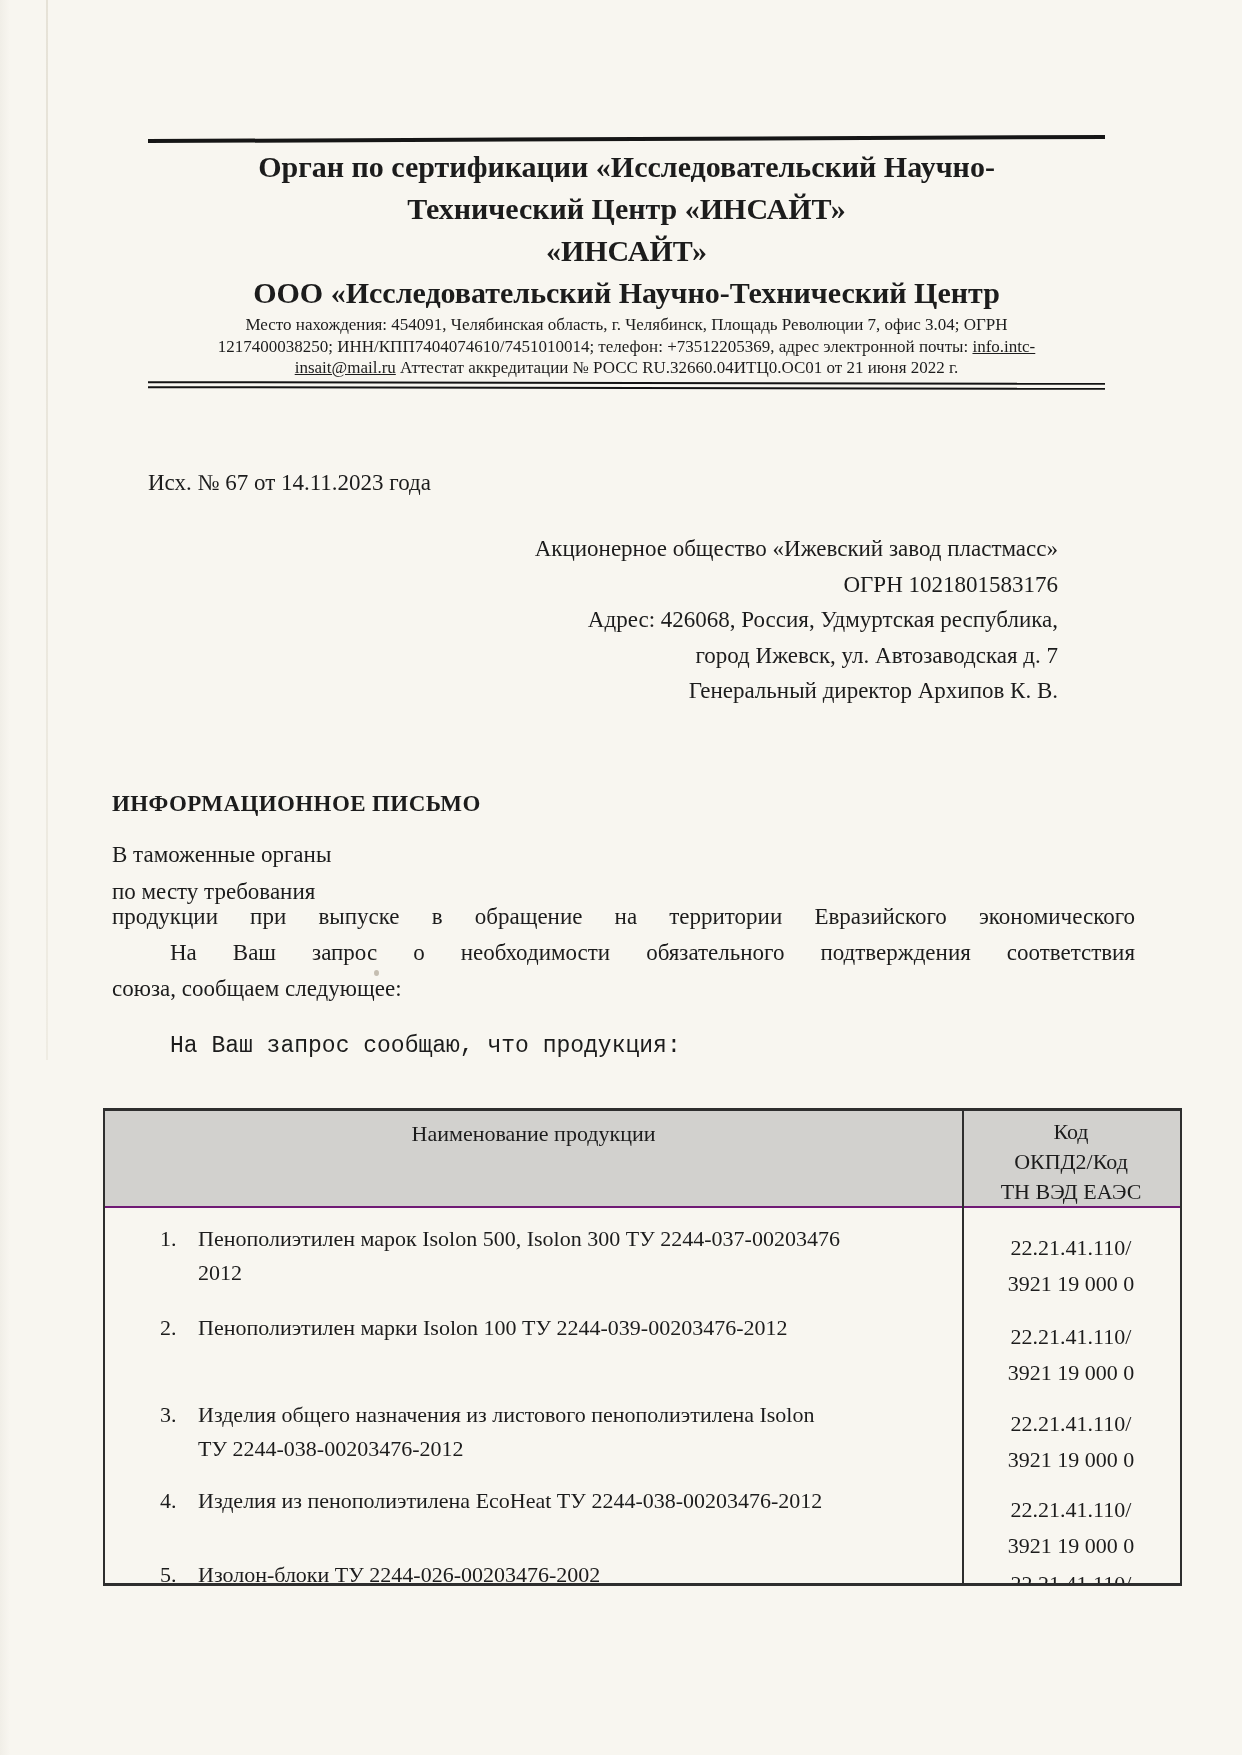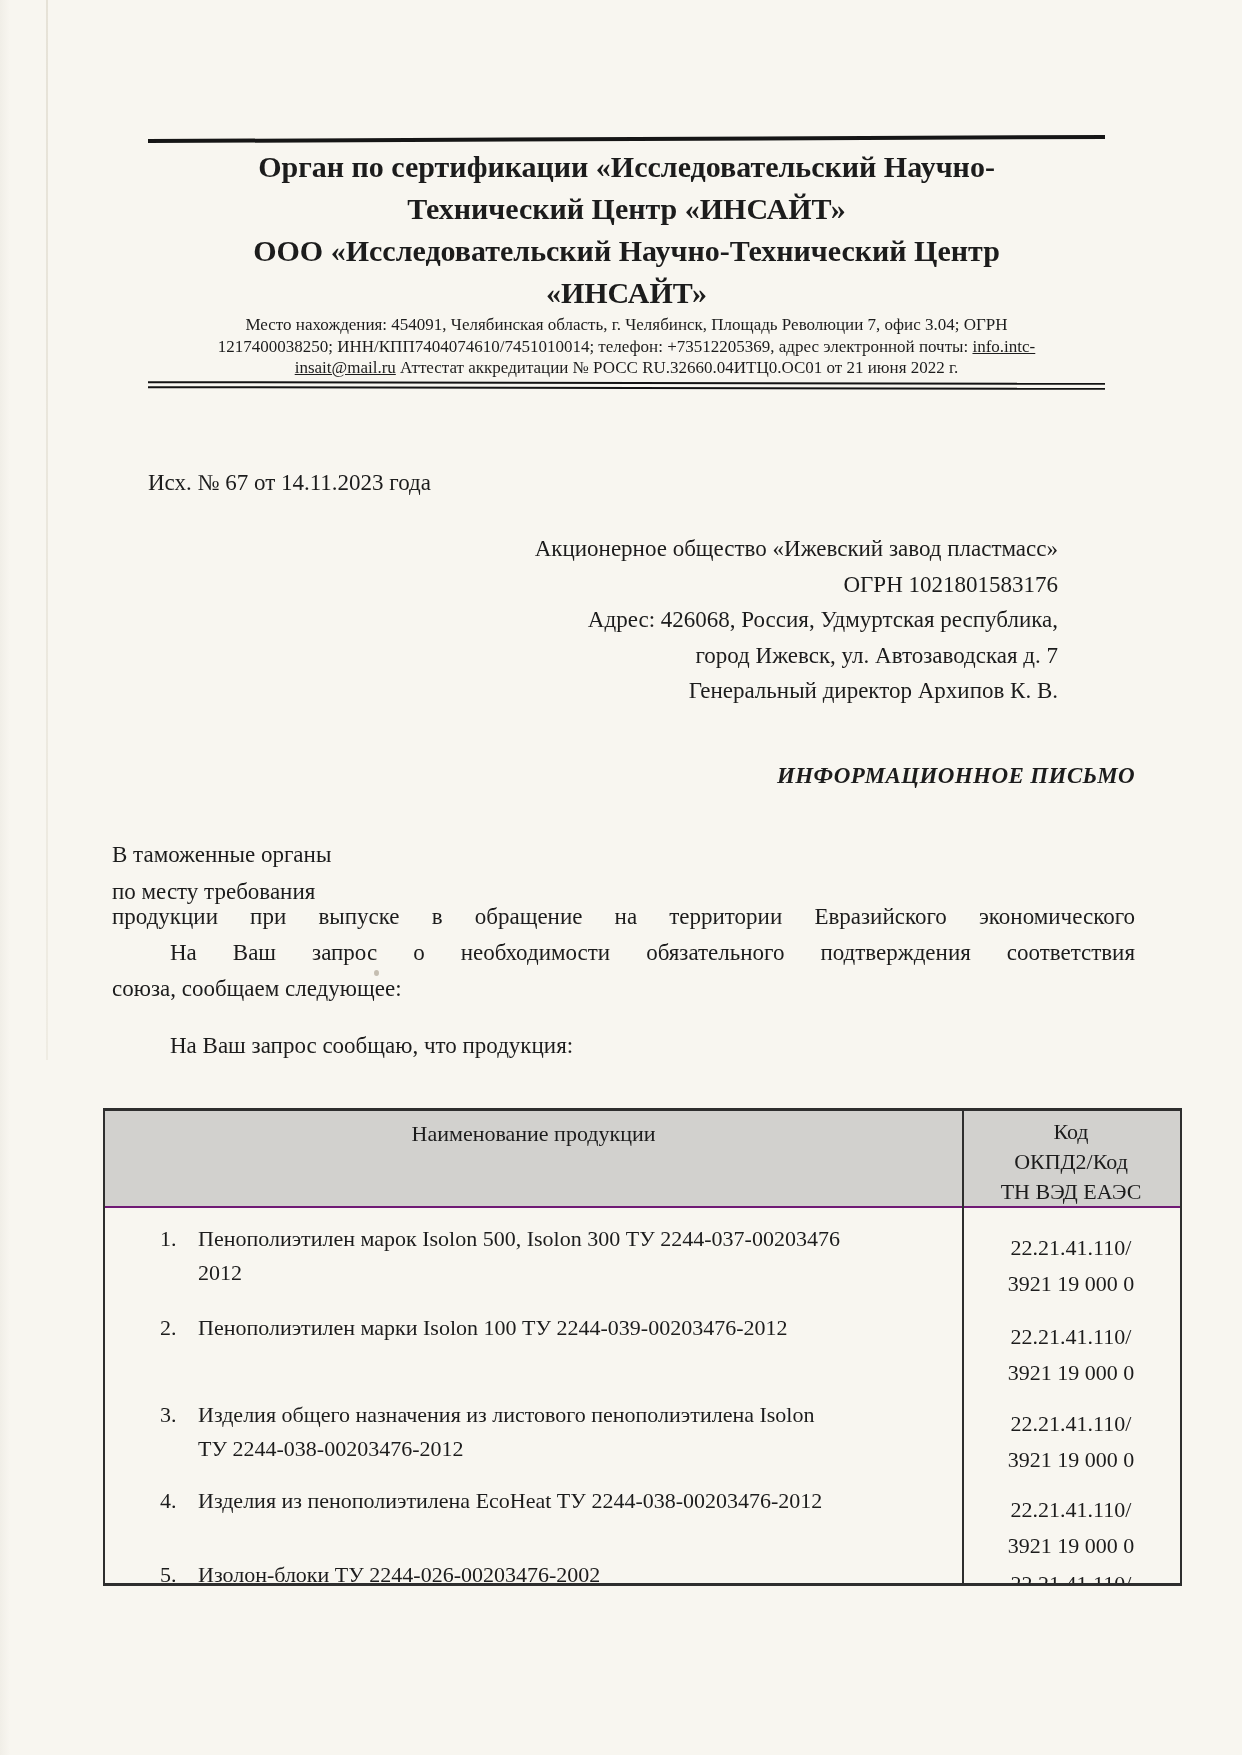--- a/index.html
+++ b/index.html
@@ -29,31 +29,31 @@
     text-align:center; font-size:17px; line-height:21.5px; }
   .lh-contact .lnk { text-decoration:underline; }
   .double-rule { position:absolute; left:148px; top:382px; width:957px; height:3px;
     border-top:2.5px solid #141414; border-bottom:2px solid #141414; transform:rotate(0.1deg); }
 
   .outgoing { position:absolute; left:148px; top:470px; font-size:23px; }
 
   .recipient { position:absolute; right:184px; top:531px; width:800px;
     text-align:right; font-size:23px; line-height:35.5px; }
 
-  .letter-heading { position:absolute; left:112px; top:763px; width:1023px;
-    text-align:right; font-weight:bold; font-size:23px; letter-spacing:0.4px;font-style:italic; }
+  .letter-heading { position:absolute; left:112px; top:791px; width:1023px;
+    text-align:left; font-weight:bold; font-size:23px; letter-spacing:0.4px; }
 
   .addressee { position:absolute; left:112px; top:836px; font-size:23px; line-height:37px; }
 
   .paragraph { position:absolute; left:112px; top:899px; width:1023px;
     font-size:23px; line-height:36px; }
   .paragraph .just { text-align:justify; text-align-last:justify; }
   .paragraph .indent { text-indent:58px; }
 
-  .intro-line { position:absolute; left:170px; top:1033px; font-size:23px; }
+  .intro-line { position:absolute; left:170px; top:1033px; font-size:23px;font-family:Liberation Mono, monospace; }
 
   
   .ptable { position:absolute; left:103px; top:1108px; width:1079px;
     border:2px solid #2e2e2e; border-top-width:3px; border-bottom-width:3px;
     box-sizing:border-box; font-size:22px; }
   .ptable .vdiv { position:absolute; left:857px; top:0; bottom:0; width:2px; background:#2e2e2e; }
   .thead { display:flex; height:97px; background:#d2d1ce; border-bottom:2px solid #701a75; box-sizing:border-box; }
   .thead .h1 { width:857px; text-align:center; padding-top:10px; box-sizing:border-box; }
   .thead .h2 { width:218px; text-align:center; padding-top:6px; line-height:30px; box-sizing:border-box; }
   .trow { display:flex; overflow:hidden; }
@@ -71,22 +71,22 @@
 
   <div class="edge-shade"></div>
   <div class="fold-line"></div>
   <div class="artifact-dot"></div>
 
   <div class="top-rule"></div>
 
   <div class="lh-title">
     <div>Орган по сертификации «Исследовательский Научно-</div>
     <div>Технический Центр «ИНСАЙТ»</div>
+    <div>«ИНСАЙТ»</div>
     <div>ООО «Исследовательский Научно-Технический Центр</div>
-    <div>«ИНСАЙТ»</div>
   </div>
 
   <div class="lh-contact">
     <div><span>Место нахождения: 454091, Челябинская область, г. Челябинск, Площадь Революции 7, офис 3.04; ОГРН</span></div>
     <div><span>1217400038250; ИНН/КПП7404074610/7451010014; телефон: +73512205369, адрес электронной почты: </span><span class="lnk">info.intc-</span></div>
     <div><span class="lnk">insait@mail.ru</span><span> Аттестат аккредитации № РОСС RU.32660.04ИТЦ0.ОС01 от 21 июня 2022 г.</span></div>
   </div>
 
   <div class="double-rule"></div>
 

